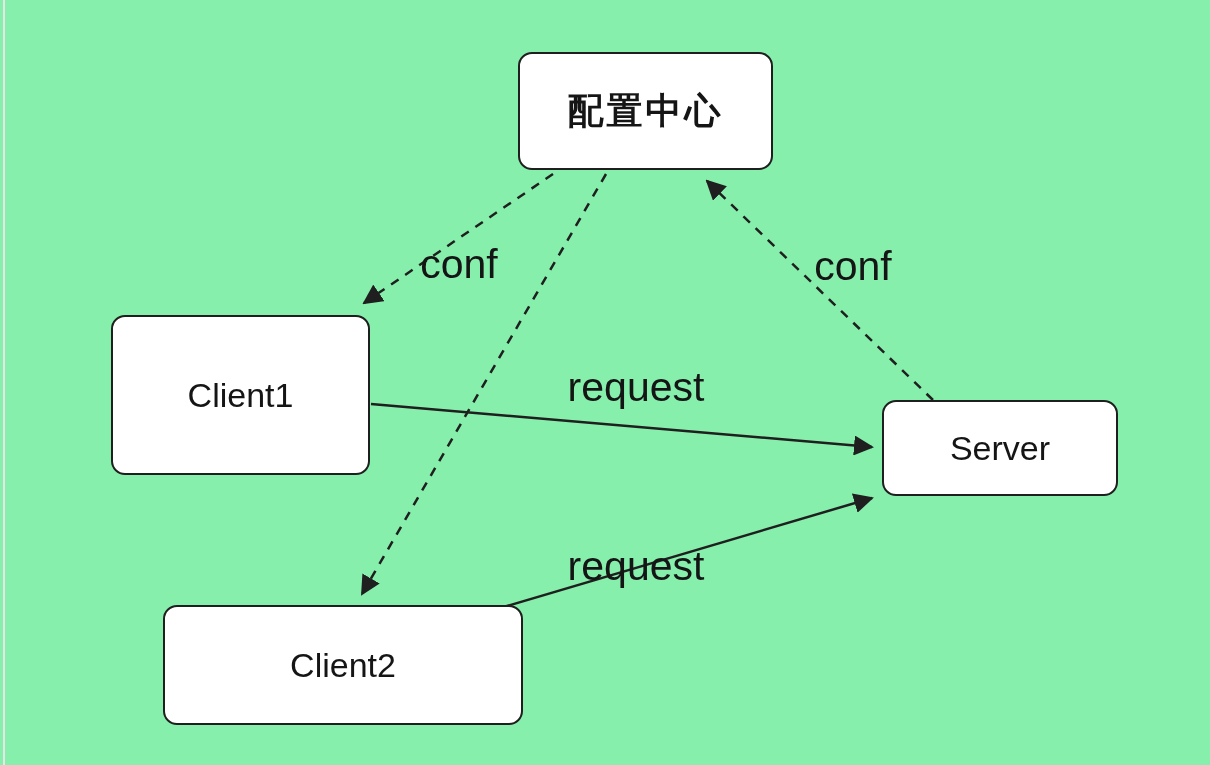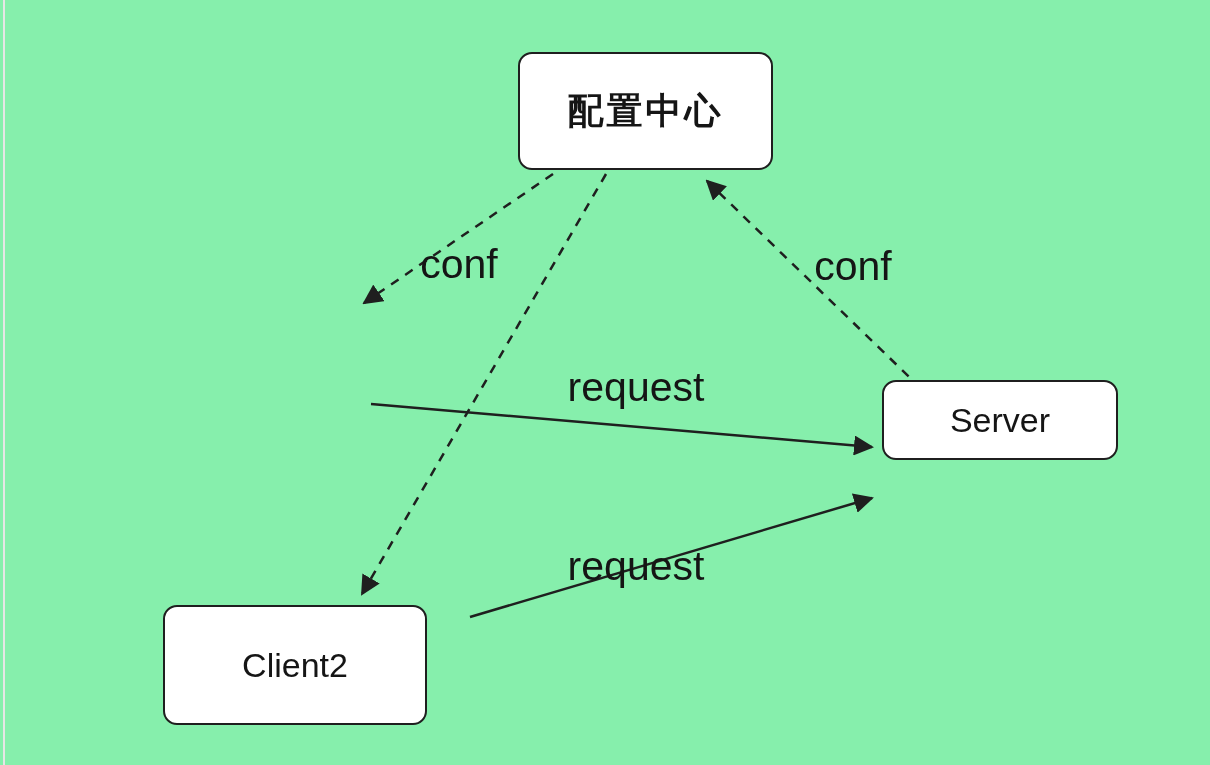--- a/index.html
+++ b/index.html
@@ -55,22 +55,22 @@
     position: absolute;
     transform: translate(-50%, -50%);
     font-size: 41px;
     font-weight: 500;
     color: #151515;
     white-space: nowrap;
   }
   
   .node--config  { left: 518px; top: 52px;  width: 255px; height: 118px; }
   .node--client1 { left: 111px; top: 315px; width: 259px; height: 160px; }
-  .node--client2 { left: 163px; top: 605px; width: 264px; height: 120px; }
-  .node--server  { left: 882px; top: 380px; width: 236px; height: 80px; }
+  .node--client2 { left: 163px; top: 605px; width: 360px; height: 120px; }
+  .node--server  { left: 882px; top: 400px; width: 236px; height: 96px; }
   
   .edge-label--conf-left     { left: 459px; top: 264px; }
   .edge-label--conf-right    { left: 853px; top: 266px; }
   .edge-label--request-top   { left: 636px; top: 387px; }
   .edge-label--request-bottom{ left: 636px; top: 566px; }
 </style>
 </head>
 <body>
 
 <div class="stage">
@@ -87,20 +87,23 @@
     <line class="dashed" x1="606" y1="174" x2="362" y2="594" marker-end="url(#arrow)"></line>
     <line class="dashed" x1="933" y1="400" x2="707" y2="181" marker-end="url(#arrow)"></line>
     <line class="solid" x1="371" y1="404" x2="872" y2="447" marker-end="url(#arrow)"></line>
     <line class="solid" x1="470" y1="617" x2="872" y2="498" marker-end="url(#arrow)"></line>
   </svg>
 
   <div class="node node--config">
     <span class="node-label">配置中心</span>
   </div>
 
+  <div class="node node--client1">
+    <span class="node-label">Client1</span>
+  </div>
 
   <div class="node node--client2">
     <span class="node-label">Client2</span>
   </div>
 
   <div class="node node--server">
     <span class="node-label">Server</span>
   </div>
 
   <div class="edge-label edge-label--conf-left">conf</div>

